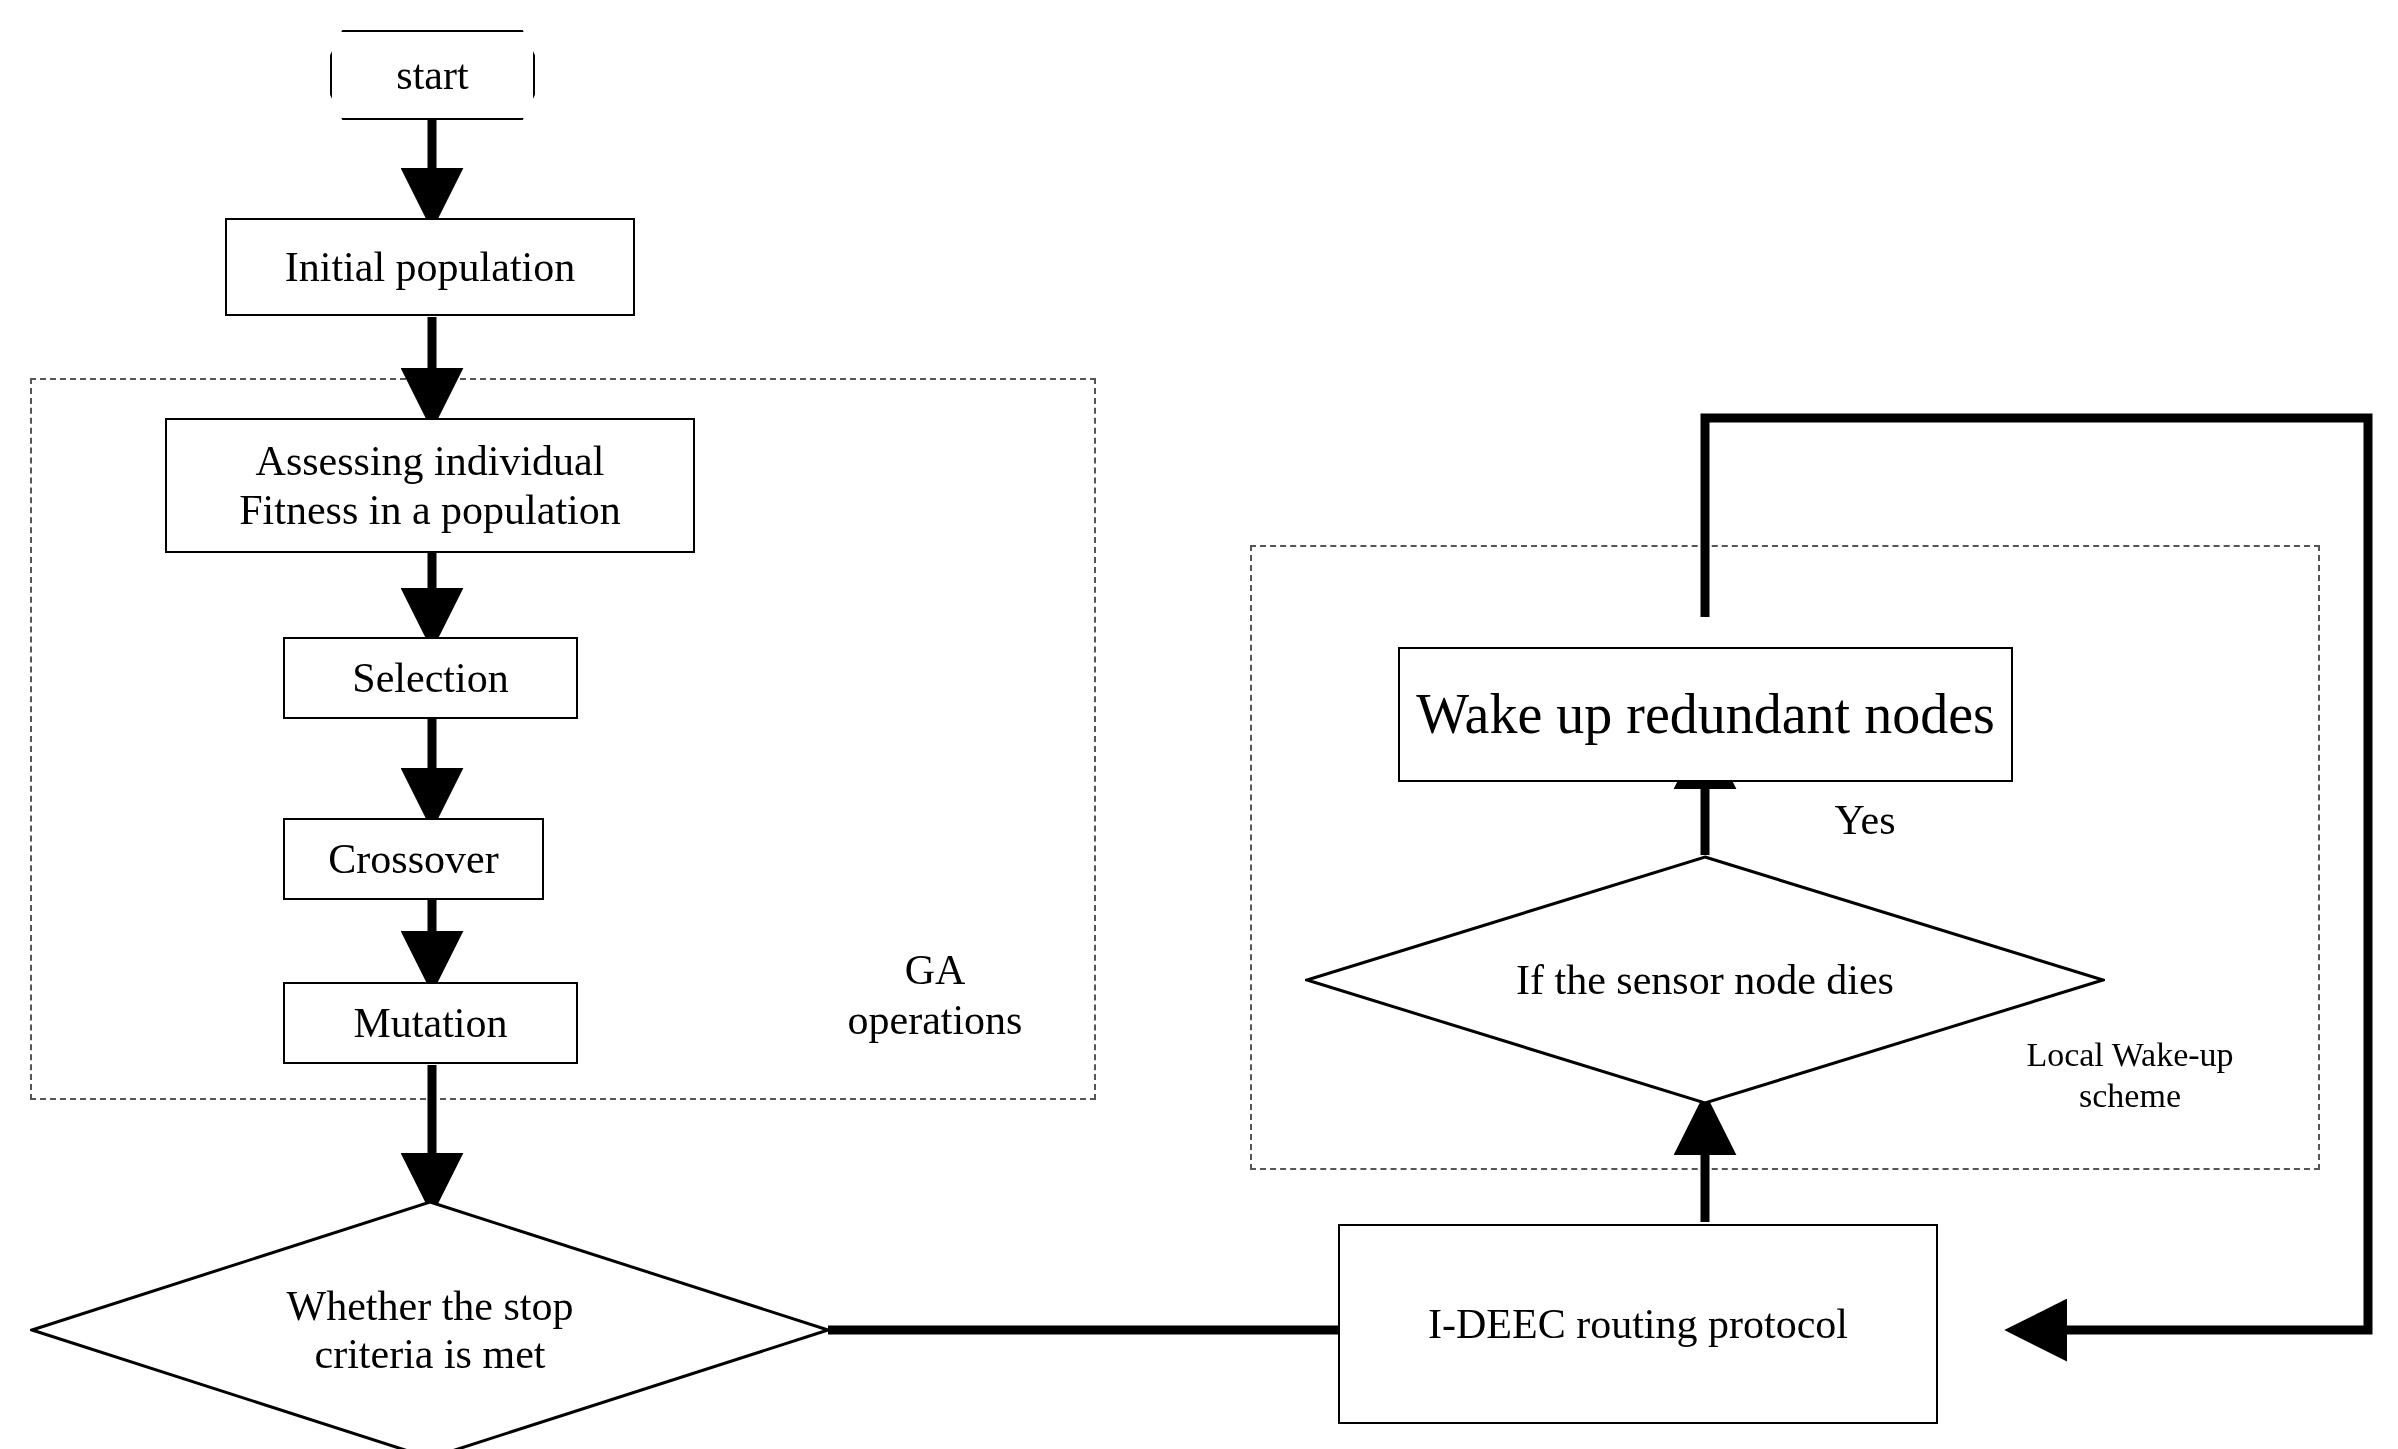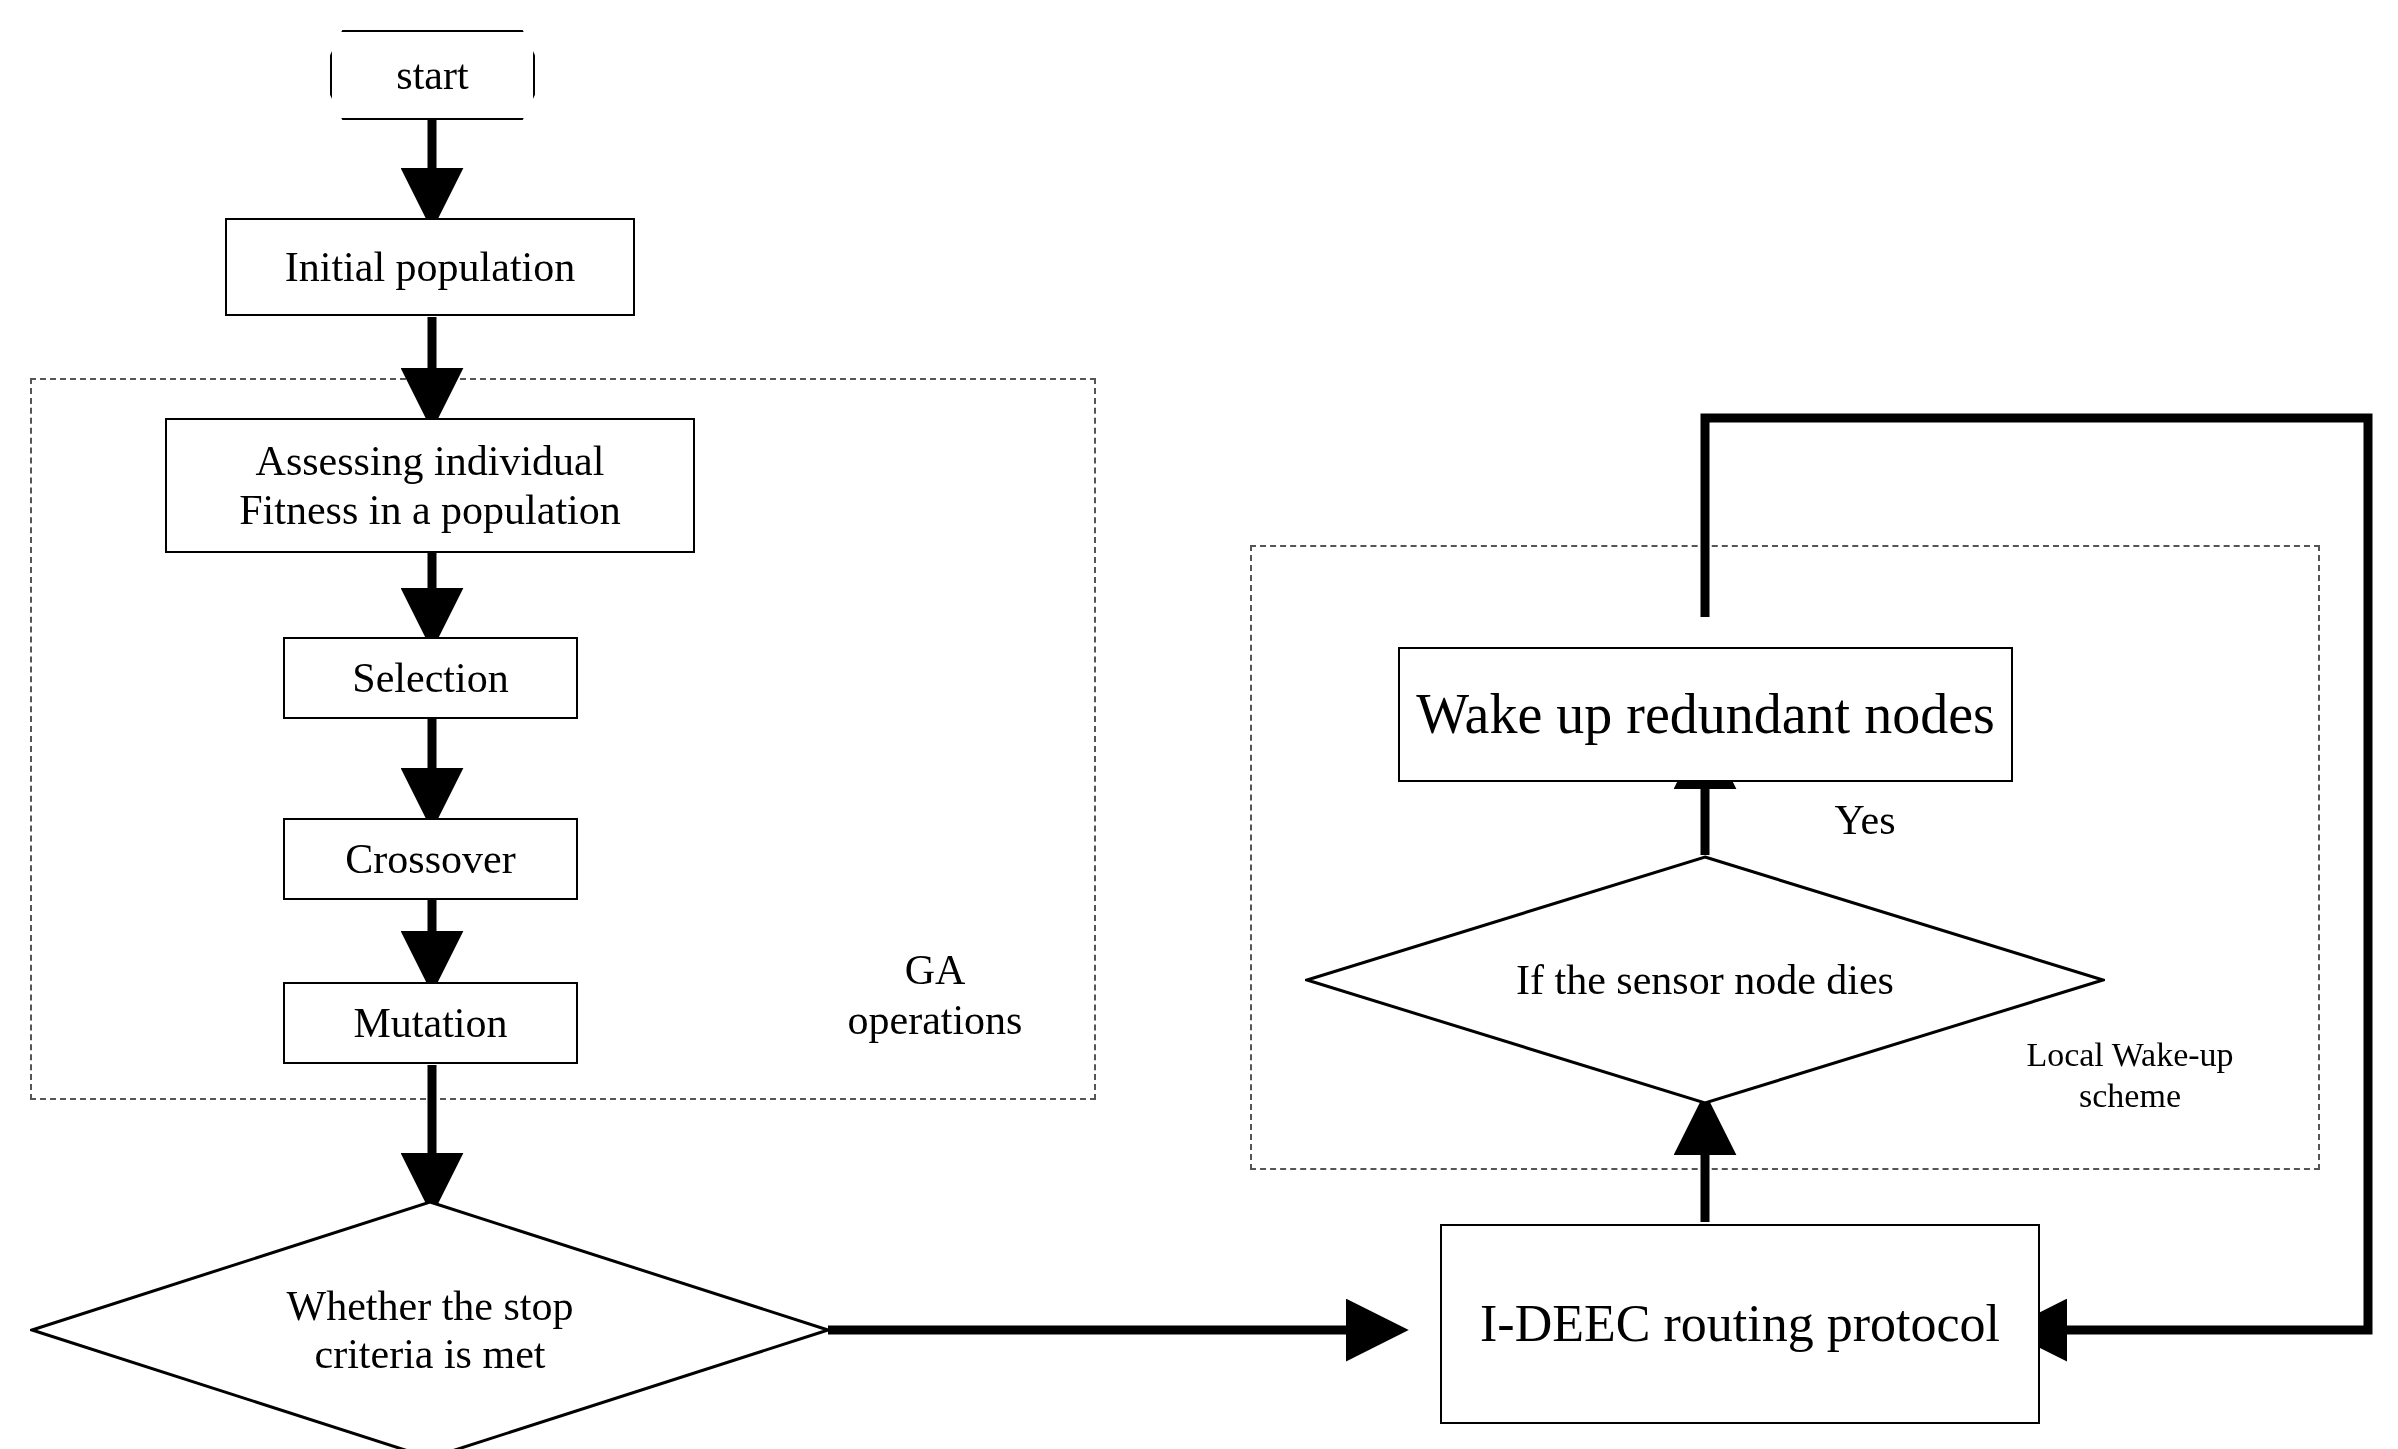--- a/index.html
+++ b/index.html
@@ -129,21 +129,21 @@
 
   <div class="node box" style="left:165px; top:418px; width:530px; height:135px; font-size:42px; flex-direction:column;">
     <span>Assessing individual</span>
     <span>Fitness in a population</span>
   </div>
 
   <div class="node box" style="left:283px; top:637px; width:295px; height:82px; font-size:42px;">
     <span>Selection</span>
   </div>
 
-  <div class="node box" style="left:283px; top:818px; width:295px; height:82px; font-size:42px;">
+  <div class="node box" style="left:283px; top:818px; width:261px; height:82px; font-size:42px;">
     <span>Crossover</span>
   </div>
 
   <div class="node box" style="left:283px; top:982px; width:295px; height:82px; font-size:42px;">
     <span>Mutation</span>
   </div>
 
   <div class="group-label" style="left:800px; top:945px; width:270px; font-size:42px;">
     <div>GA</div>
     <div>operations</div>
@@ -152,21 +152,21 @@
   <div class="diamond-wrap" style="left:30px; top:1200px; width:800px; height:260px;">
     <svg width="800" height="260" viewBox="0 0 800 260">
       <polygon points="400,2 798,130 400,258 2,130" fill="#ffffff" stroke="#000000" stroke-width="3"></polygon>
     </svg>
     <div class="diamond-text" style="font-size:42px; flex-direction:column; padding-bottom:10px;">
       <span>Whether the stop</span>
       <span>criteria is met</span>
     </div>
   </div>
 
-  <div class="node box" style="left:1440px; top:1224px; width:600px; height:200px; font-size:52px;">
+  <div class="node box" style="left:1338px; top:1224px; width:600px; height:200px; font-size:42px;">
     <span>I-DEEC routing protocol</span>
   </div>
 
   <div class="diamond-wrap" style="left:1305px; top:855px; width:800px; height:250px;">
     <svg width="800" height="250" viewBox="0 0 800 250">
       <polygon points="400,2 798,125 400,248 2,125" fill="#ffffff" stroke="#000000" stroke-width="3"></polygon>
     </svg>
     <div class="diamond-text" style="font-size:42px;">
       <span>If the sensor node dies</span>
     </div>

